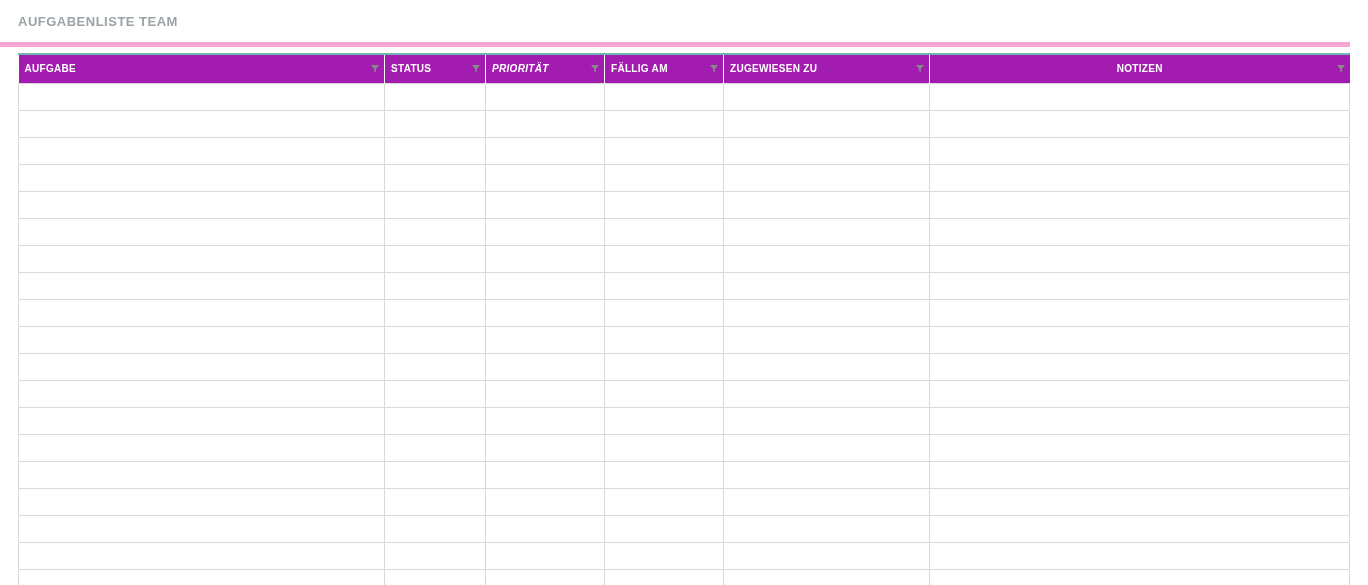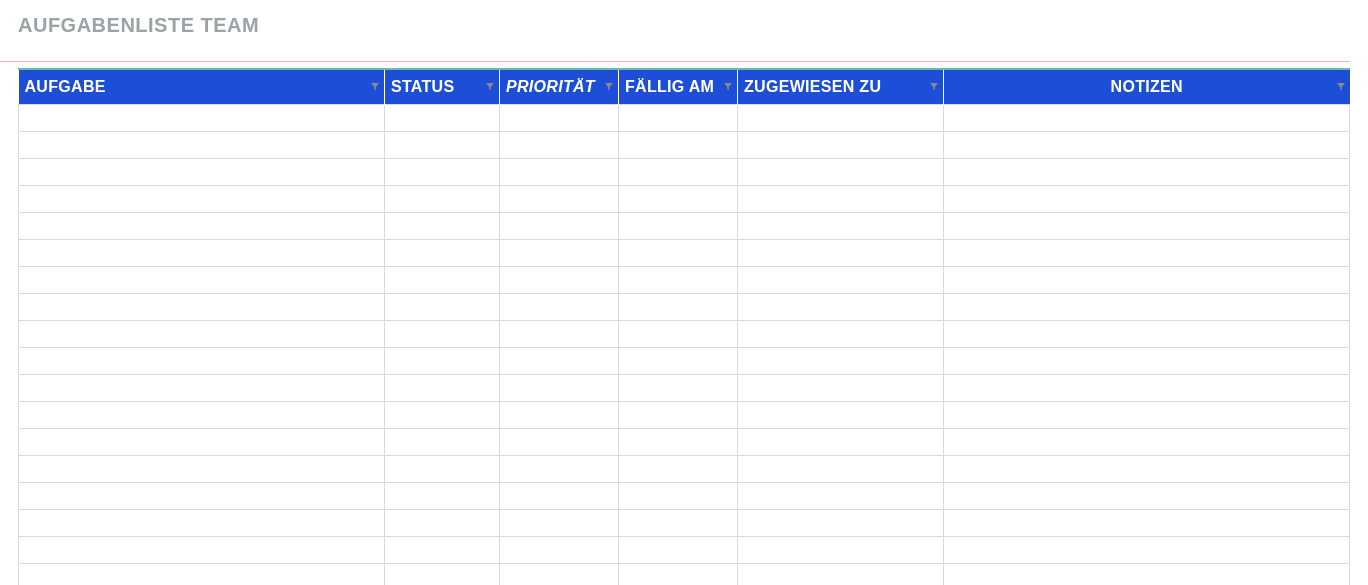--- a/index.html
+++ b/index.html
@@ -5,40 +5,40 @@
     * { box-sizing: border-box; margin: 0; padding: 0; }
     body {
       font-family: Arial, Helvetica, sans-serif;
       background: #ffffff;
       width: 1368px;
     }
     .page-wrapper {
       padding: 0 18px 0 0;
     }
     .title {
-      font-size: 20px;
+      font-size: 13px;
       font-weight: bold;
       color: #9ca3a6;
       letter-spacing: 0.5px;
-      padding: 14px 0 24px 18px;
-      border-bottom: 1px solid #f9a8d4;
+      padding: 14px 0 13px 18px;
+      border-bottom: 5px solid #f9a8d4;
     }
     .table-wrapper {
       margin: 6px 0 0 18px;
       border-top: 2px solid #6fb5b0;
     }
     table {
       width: 100%;
       border-collapse: collapse;
       table-layout: fixed;
     }
     thead th {
-      background: #1d4ed8;
+      background: #a21caf;
       color: #ffffff;
-      font-size: 16px;
+      font-size: 10px;
       font-weight: bold;
       text-align: left;
       padding: 8px 6px;
       text-transform: uppercase;
       letter-spacing: 0.3px;
       border-right: 1px solid #ffffff;
       position: relative;
       height: 28px;
     }
     thead th:last-child {
@@ -60,21 +60,21 @@
       width: 8px;
       height: 8px;
       fill: #8a8a8a;
     }
     tbody td {
       border: 1px solid #d9d9d9;
       height: 27px;
       background: #ffffff;
     }
     .col-aufgabe { width: 366px; }
-    .col-status { width: 115px; }
+    .col-status { width: 101px; }
     .col-priority { width: 119px; font-style: italic; }
     .col-due { width: 119px; }
     .col-assigned { width: 206px; }
     .col-notes { width: auto; }
   </style>
 </head>
 <body>
 
 <div class="page-wrapper">
   <div class="title">AUFGABENLISTE TEAM</div>

